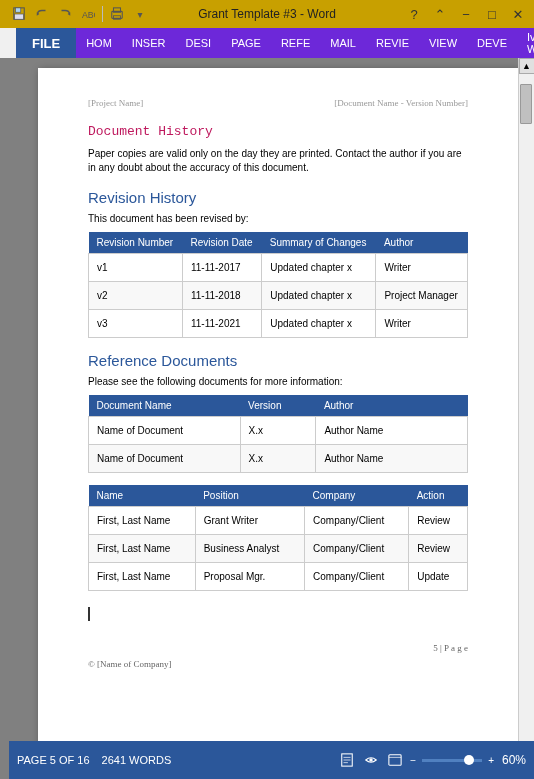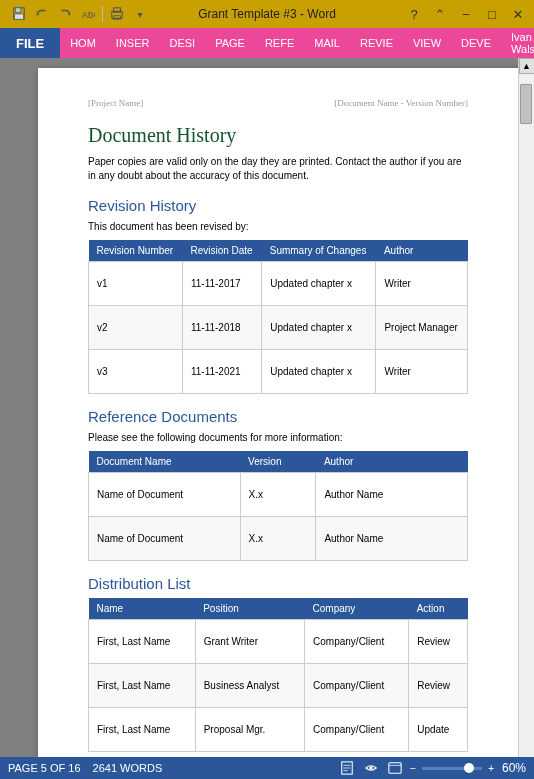--- a/index.html
+++ b/index.html
@@ -13,24 +13,25 @@
       align-items: center;
       padding: 0 8px;
       position: relative;
     }
     .title-bar-title { position: absolute; left: 50%; transform: translateX(-50%); font-size: 12px; color: #222; white-space: nowrap; }
     .title-bar-controls { position: absolute; right: 4px; display: flex; gap: 2px; }
     .tb-ctrl { width: 24px; height: 22px; display: flex; align-items: center; justify-content: center; font-size: 13px; color: #333; cursor: pointer; }
 
     
     .menu-bar {
-      background: #ec4899;
+      background: #6d28d9;
       height: 30px;
       display: flex;
       align-items: stretch;
+      margin-left: 16px;
     }
     .menu-file {
       background: #2b579a;
       color: white;
       padding: 0 16px;
       font-size: 13px;
       font-weight: 600;
       display: flex;
       align-items: center;
       cursor: pointer;
@@ -115,25 +116,25 @@
 
     .page-header {
       display: flex;
       justify-content: space-between;
       margin-bottom: 16px;
       font-size: 9px;
       color: #999;
     }
 
     h1.doc-heading {
-      font-size: 20px;
+      font-size: 13px;
       font-weight: normal;
-      color: #14532d;
+      color: #be185d;
       margin-bottom: 8px;
-      font-family: Liberation Serif, serif;
+      font-family: Liberation Mono, monospace;
     }
 
     h2.section-heading {
       font-size: 15px;
       font-weight: normal;
       color: #2b579a;
       margin-bottom: 6px;
       margin-top: 14px;
       font-family: 'Calibri Light', 'Segoe UI Light', Arial, sans-serif;
     }
@@ -155,21 +156,21 @@
     }
     .doc-table th {
       background: #2b579a;
       color: white;
       padding: 5px 8px;
       text-align: left;
       font-weight: normal;
       font-size: 10px;
     }
     .doc-table td {
-      padding: 16px 8px;
+      padding: 8px 8px;
       border: 1px solid #ccc;
       font-size: 10px;
     }
     .doc-table tr:nth-child(even) td { background: #f8f8f8; }
 
     .page-footer {
       margin-top: 20px;
       display: flex;
       justify-content: flex-end;
       font-size: 9px;
@@ -179,23 +180,23 @@
     .page-copyright {
       font-size: 9px;
       color: #666;
       margin-top: 6px;
     }
 
     
     .status-bar {
       position: absolute;
       bottom: 0;
-      left: 0;
+      left: 9px;
       right: 0;
-      height: 22px;
+      height: 38px;
       background: #2b579a;
       display: flex;
       padding: 0 8px;
       gap: 12px;
       color: white;
       font-size: 11px;
     }
     .status-item { display: flex; align-items: center; gap: 4px; font-size: 11px; }
     .status-icons { display: flex; gap: 6px; align-items: center; margin-left: auto; }
     .zoom-area { display: flex; align-items: center; gap: 4px; }
@@ -347,21 +348,20 @@
             </tr>
             <tr>
               <td>Name of Document</td>
               <td>X.x</td>
               <td>Author Name</td>
             </tr>
           </tbody>
       </table>
 
       
-      <h2 class="section-heading">Distribution List</h2>
 
       <table class="doc-table">
         <thead>
           <tr>
             <th>Name</th>
             <th>Position</th>
             <th>Company</th>
             <th>Action</th>
           </tr>
         </thead>

